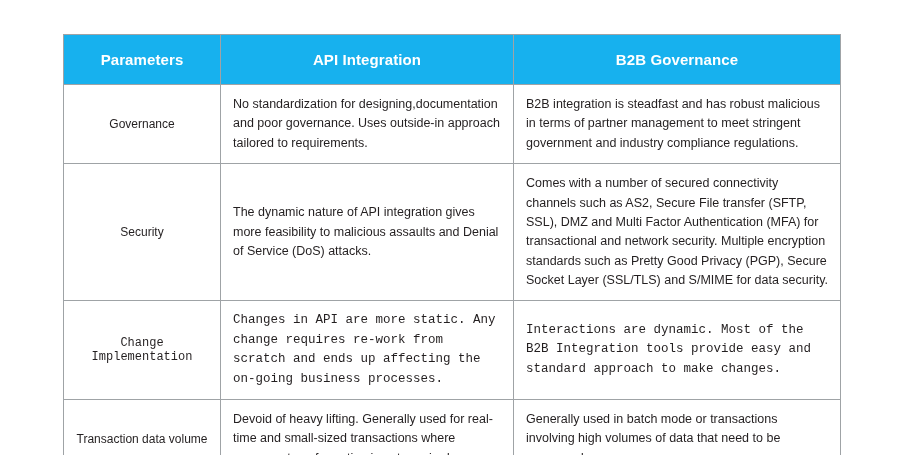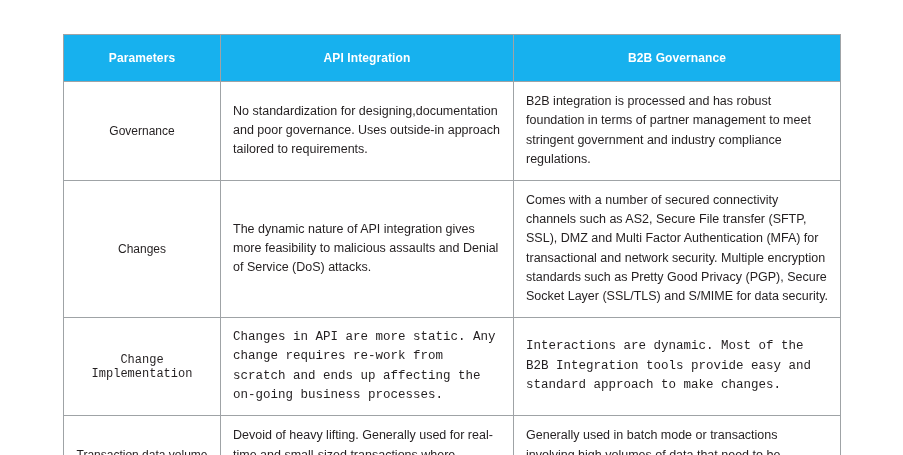--- a/index.html
+++ b/index.html
@@ -27,21 +27,21 @@
     table-layout: fixed;
   }
   table.cmp td, table.cmp th {
     border: 1px solid #9fa3a6;
     vertical-align: middle;
     box-sizing: border-box;
   }
   thead th {
     background: #17b1ee;
     color: #ffffff;
-    font-size: 12px;
+    font-size: 15px;
     font-weight: bold;
     text-align: center;
     height: 40px;
     padding: 16px 6px;
     letter-spacing: 0.1px;
   }
   col.c1 { width: 157px; }
   col.c2 { width: 293px; }
   col.c3 { width: 327px; }
 
@@ -77,24 +77,24 @@
       <tr>
         <th>Parameters</th>
         <th>API Integration</th>
         <th>B2B Governance</th>
       </tr>
     </thead>
     <tbody>
       <tr class="r1">
         <td class="param">Governance</td>
         <td class="body">No standardization for designing,documentation and poor governance. Uses outside-in approach tailored to requirements.</td>
-        <td class="body">B2B integration is processed and has robust foundation in terms of partner management to meet stringent government and industry compliance regulations.</td>
+        <td class="body">B2B integration is steadfast and has robust malicious in terms of partner management to meet stringent government and industry compliance regulations.</td>
       </tr>
       <tr class="r2">
-        <td class="param">Changes</td>
+        <td class="param">Security</td>
         <td class="body">The dynamic nature of API integration gives more feasibility to malicious assaults and Denial of Service (DoS) attacks.</td>
         <td class="body">Comes with a number of secured connectivity channels such as AS2, Secure File transfer (SFTP, SSL), DMZ and Multi Factor Authentication (MFA) for transactional and network security. Multiple encryption standards such as Pretty Good Privacy (PGP), Secure Socket Layer (SSL/TLS) and S/MIME for data security.</td>
       </tr>
       <tr class="r3">
         <td class="param">Change Implementation</td>
         <td class="body">Changes in API are more static. Any change requires re-work from scratch and ends up affecting the on-going business processes.</td>
         <td class="body">Interactions are dynamic. Most of the B2B Integration tools provide easy and standard approach to make changes.</td>
       </tr>
       <tr class="r4">
         <td class="param">Transaction data volume</td>

